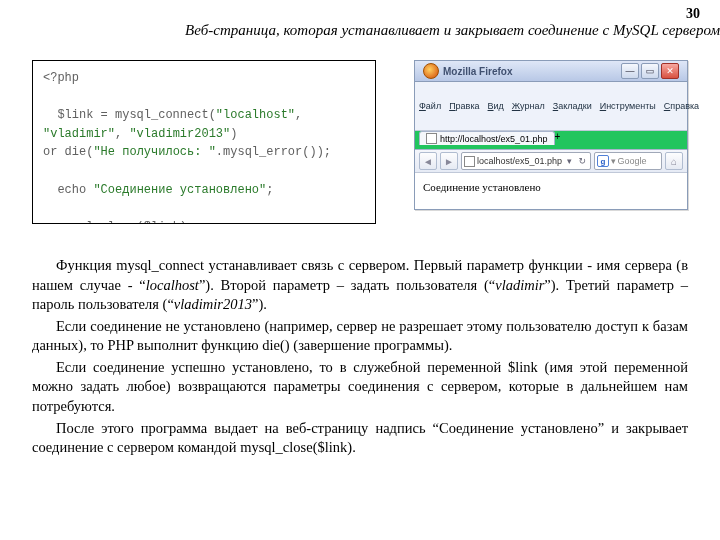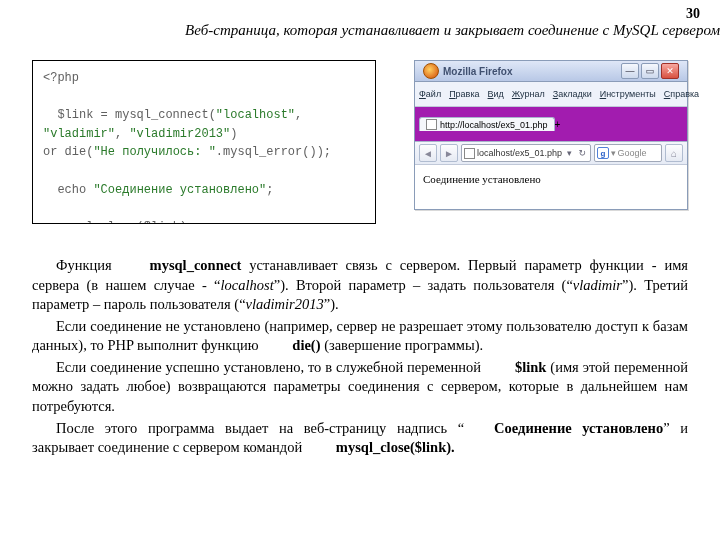--- a/index.html
+++ b/index.html
@@ -98,33 +98,33 @@
   }
   .winbtn.close {
     background: linear-gradient(#f7a8a0,#d85040);
     color:#fff;border-color:#a03028;
   }
   .menubar {
     height: 16px;
     border-bottom: 1px solid #c0c8d8;
     display:flex;
     align-items:center;
-    padding:4px 4px;
+    padding:16px 4px;
     gap:8px;
     background:#eef2fa;
     font-size:9px;
     color:#234;
   }
   .menubar span:first-letter { text-decoration: underline; }
   .tabbar {
     height:18px;
-    background:#a21caf;
+    background:#22c55e;
     border-bottom:1px solid #a8b4cc;
-    display:flex;align-items:center;
-    padding:8px 4px;
+    display:flex;align-items:flex-start;
+    padding:0 4px;
   }
   .tab {
     background:#f5f7fb;
     border:1px solid #a8b4cc;
     border-bottom:none;
     border-radius:3px 3px 0 0;
     padding:1px 6px;
     font-size:9px;
     display:flex;align-items:center;gap:3px;
     max-width: 160px;
@@ -177,21 +177,21 @@
     left: 32px;
     width: 656px;
     font-size: 14.5px;
     line-height: 1.35;
     text-align: justify;
   }
   .body-text p {
     margin: 0 0 2px 0;
     text-indent: 24px;
   }
-  .body-text b { font-weight: bold; margin-left: 30px; }
+  .body-text b { font-weight: normal; }
   .body-text i { font-style: italic; margin-top: 20px; }
 </style>
 </head>
 <body>
 <div class="page">
 
 <div class="pagenum">30</div>
 <div class="title">Веб-страница, которая устанавливает и закрывает соединение с MySQL сервером</div>
 
 <div class="code-block"><span>&lt;?php</span>

